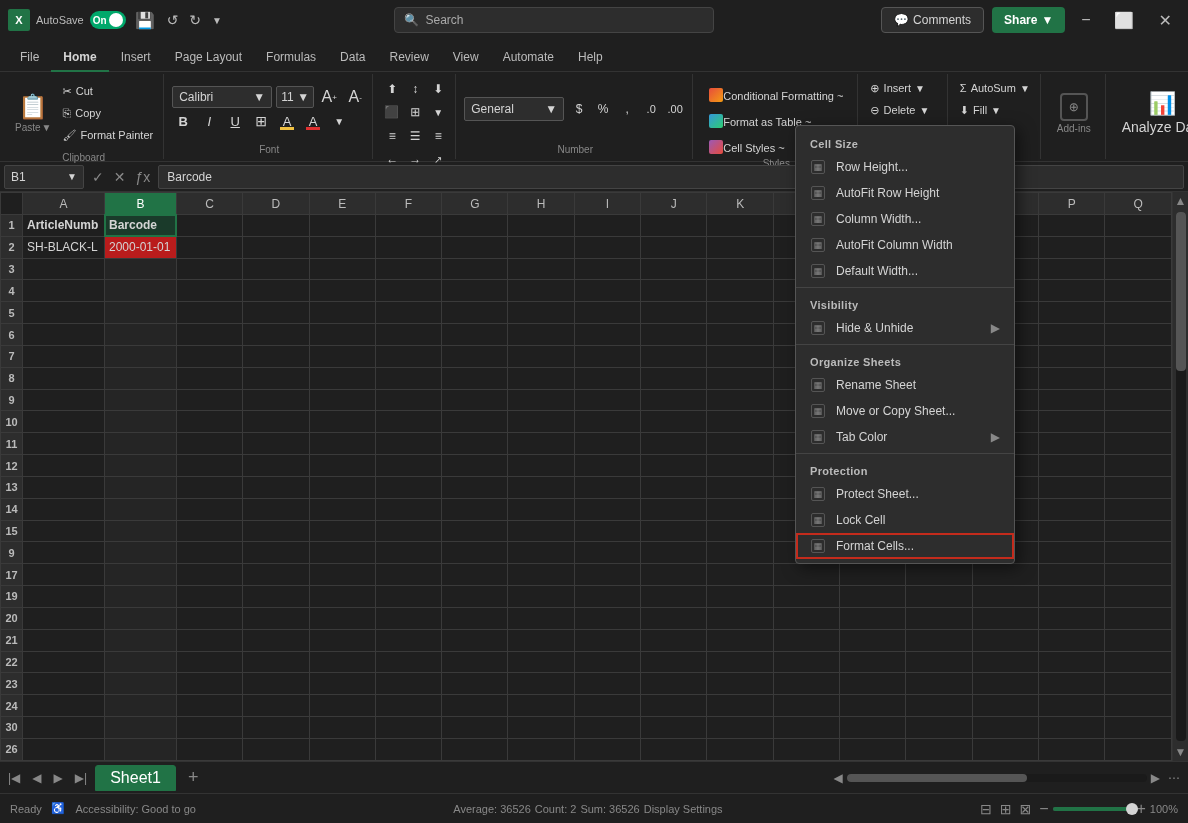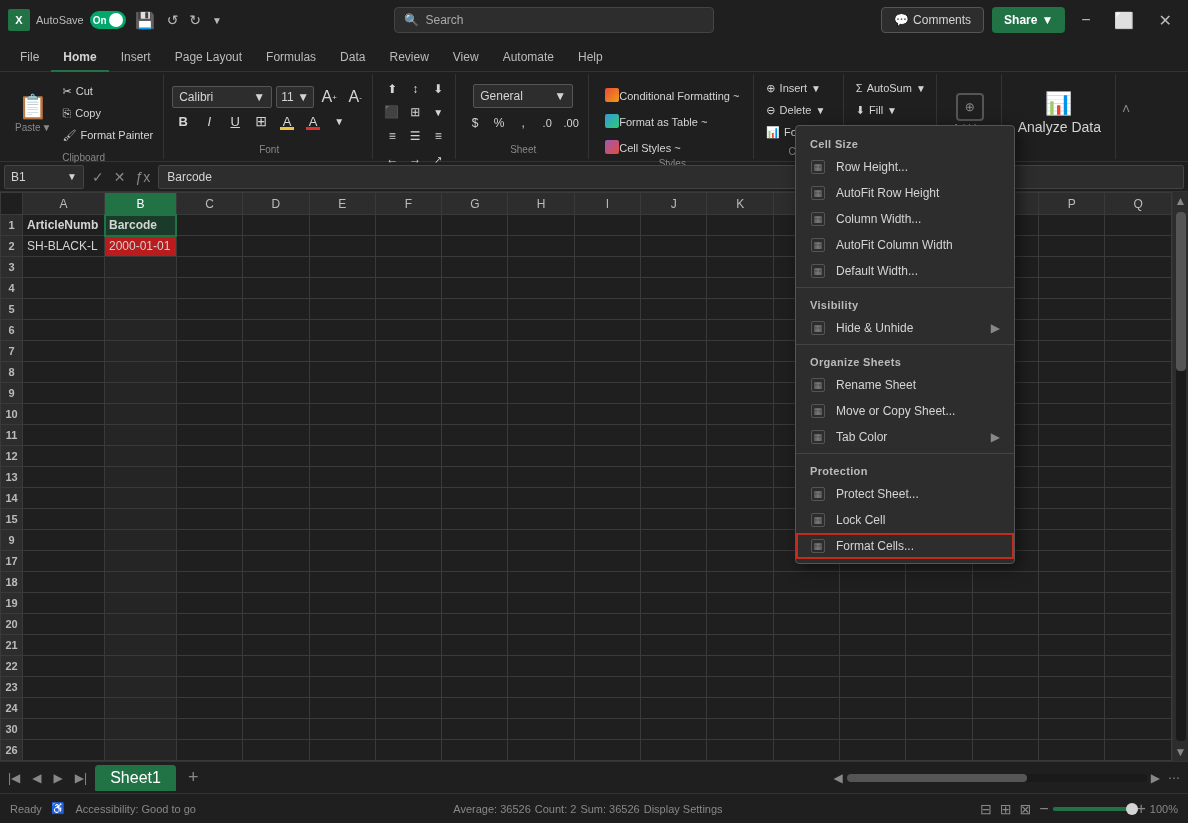--- a/index.html
+++ b/index.html
@@ -398,34 +398,34 @@
         <div class="align-btn">≡</div>
         <div class="align-btn">←</div>
         <div class="align-btn">→</div>
         <div class="align-btn" style="font-size:10px;">↗</div>
       </div>
     </div>
     <div class="ribbon-group-label">Alignment</div>
   </div>
 
   <div class="ribbon-group">
-    <div class="ribbon-group-content" style="flex-direction:column;gap:4px;">
+    <div class="ribbon-group-content" style="gap:4px;">
       <div class="number-box">
         <span>General</span>
         <span>▼</span>
       </div>
       <div style="display:flex;gap:2px;">
         <div class="font-btn" style="font-size:12px;">$</div>
         <div class="font-btn" style="font-size:12px;">%</div>
         <div class="font-btn" style="font-size:12px;">,</div>
         <div class="font-btn" style="font-size:11px;">.0</div>
         <div class="font-btn" style="font-size:11px;">.00</div>
       </div>
     </div>
-    <div class="ribbon-group-label">Sheet</div>
+    <div class="ribbon-group-label">Number</div>
   </div>
 
   <div class="ribbon-group">
     <div class="ribbon-group-content" style="flex-direction:column;align-items:flex-start;gap:2px;">
       <div class="styles-btn">
         <div class="cond-fmt-icon"></div>
         <span>Conditional Formatting ~</span>
       </div>
       <div class="styles-btn">
         <div class="format-table-icon"></div>
@@ -875,40 +875,20 @@
             <td class="cell"></td>
             <td class="cell"></td>
             <td class="cell"></td>
             <td class="cell"></td>
             <td class="cell"></td>
             <td class="cell"></td>
             <td class="cell"></td>
             <td class="cell"></td>
           </tr>
           <tr>
-            <th class="row-header">18</th>
-            <td class="cell"></td>
-            <td class="cell" style="background: rgb(37, 37, 37);"></td>
-            <td class="cell"></td>
-            <td class="cell"></td>
-            <td class="cell"></td>
-            <td class="cell"></td>
-            <td class="cell"></td>
-            <td class="cell"></td>
-            <td class="cell"></td>
-            <td class="cell"></td>
-            <td class="cell"></td>
-            <td class="cell"></td>
-            <td class="cell"></td>
-            <td class="cell"></td>
-            <td class="cell"></td>
-            <td class="cell"></td>
-            <td class="cell"></td>
-          </tr>
-          <tr>
             <th class="row-header">19</th>
             <td class="cell"></td>
             <td class="cell" style="background: rgb(37, 37, 37);"></td>
             <td class="cell"></td>
             <td class="cell"></td>
             <td class="cell"></td>
             <td class="cell"></td>
             <td class="cell"></td>
             <td class="cell"></td>
             <td class="cell"></td>

